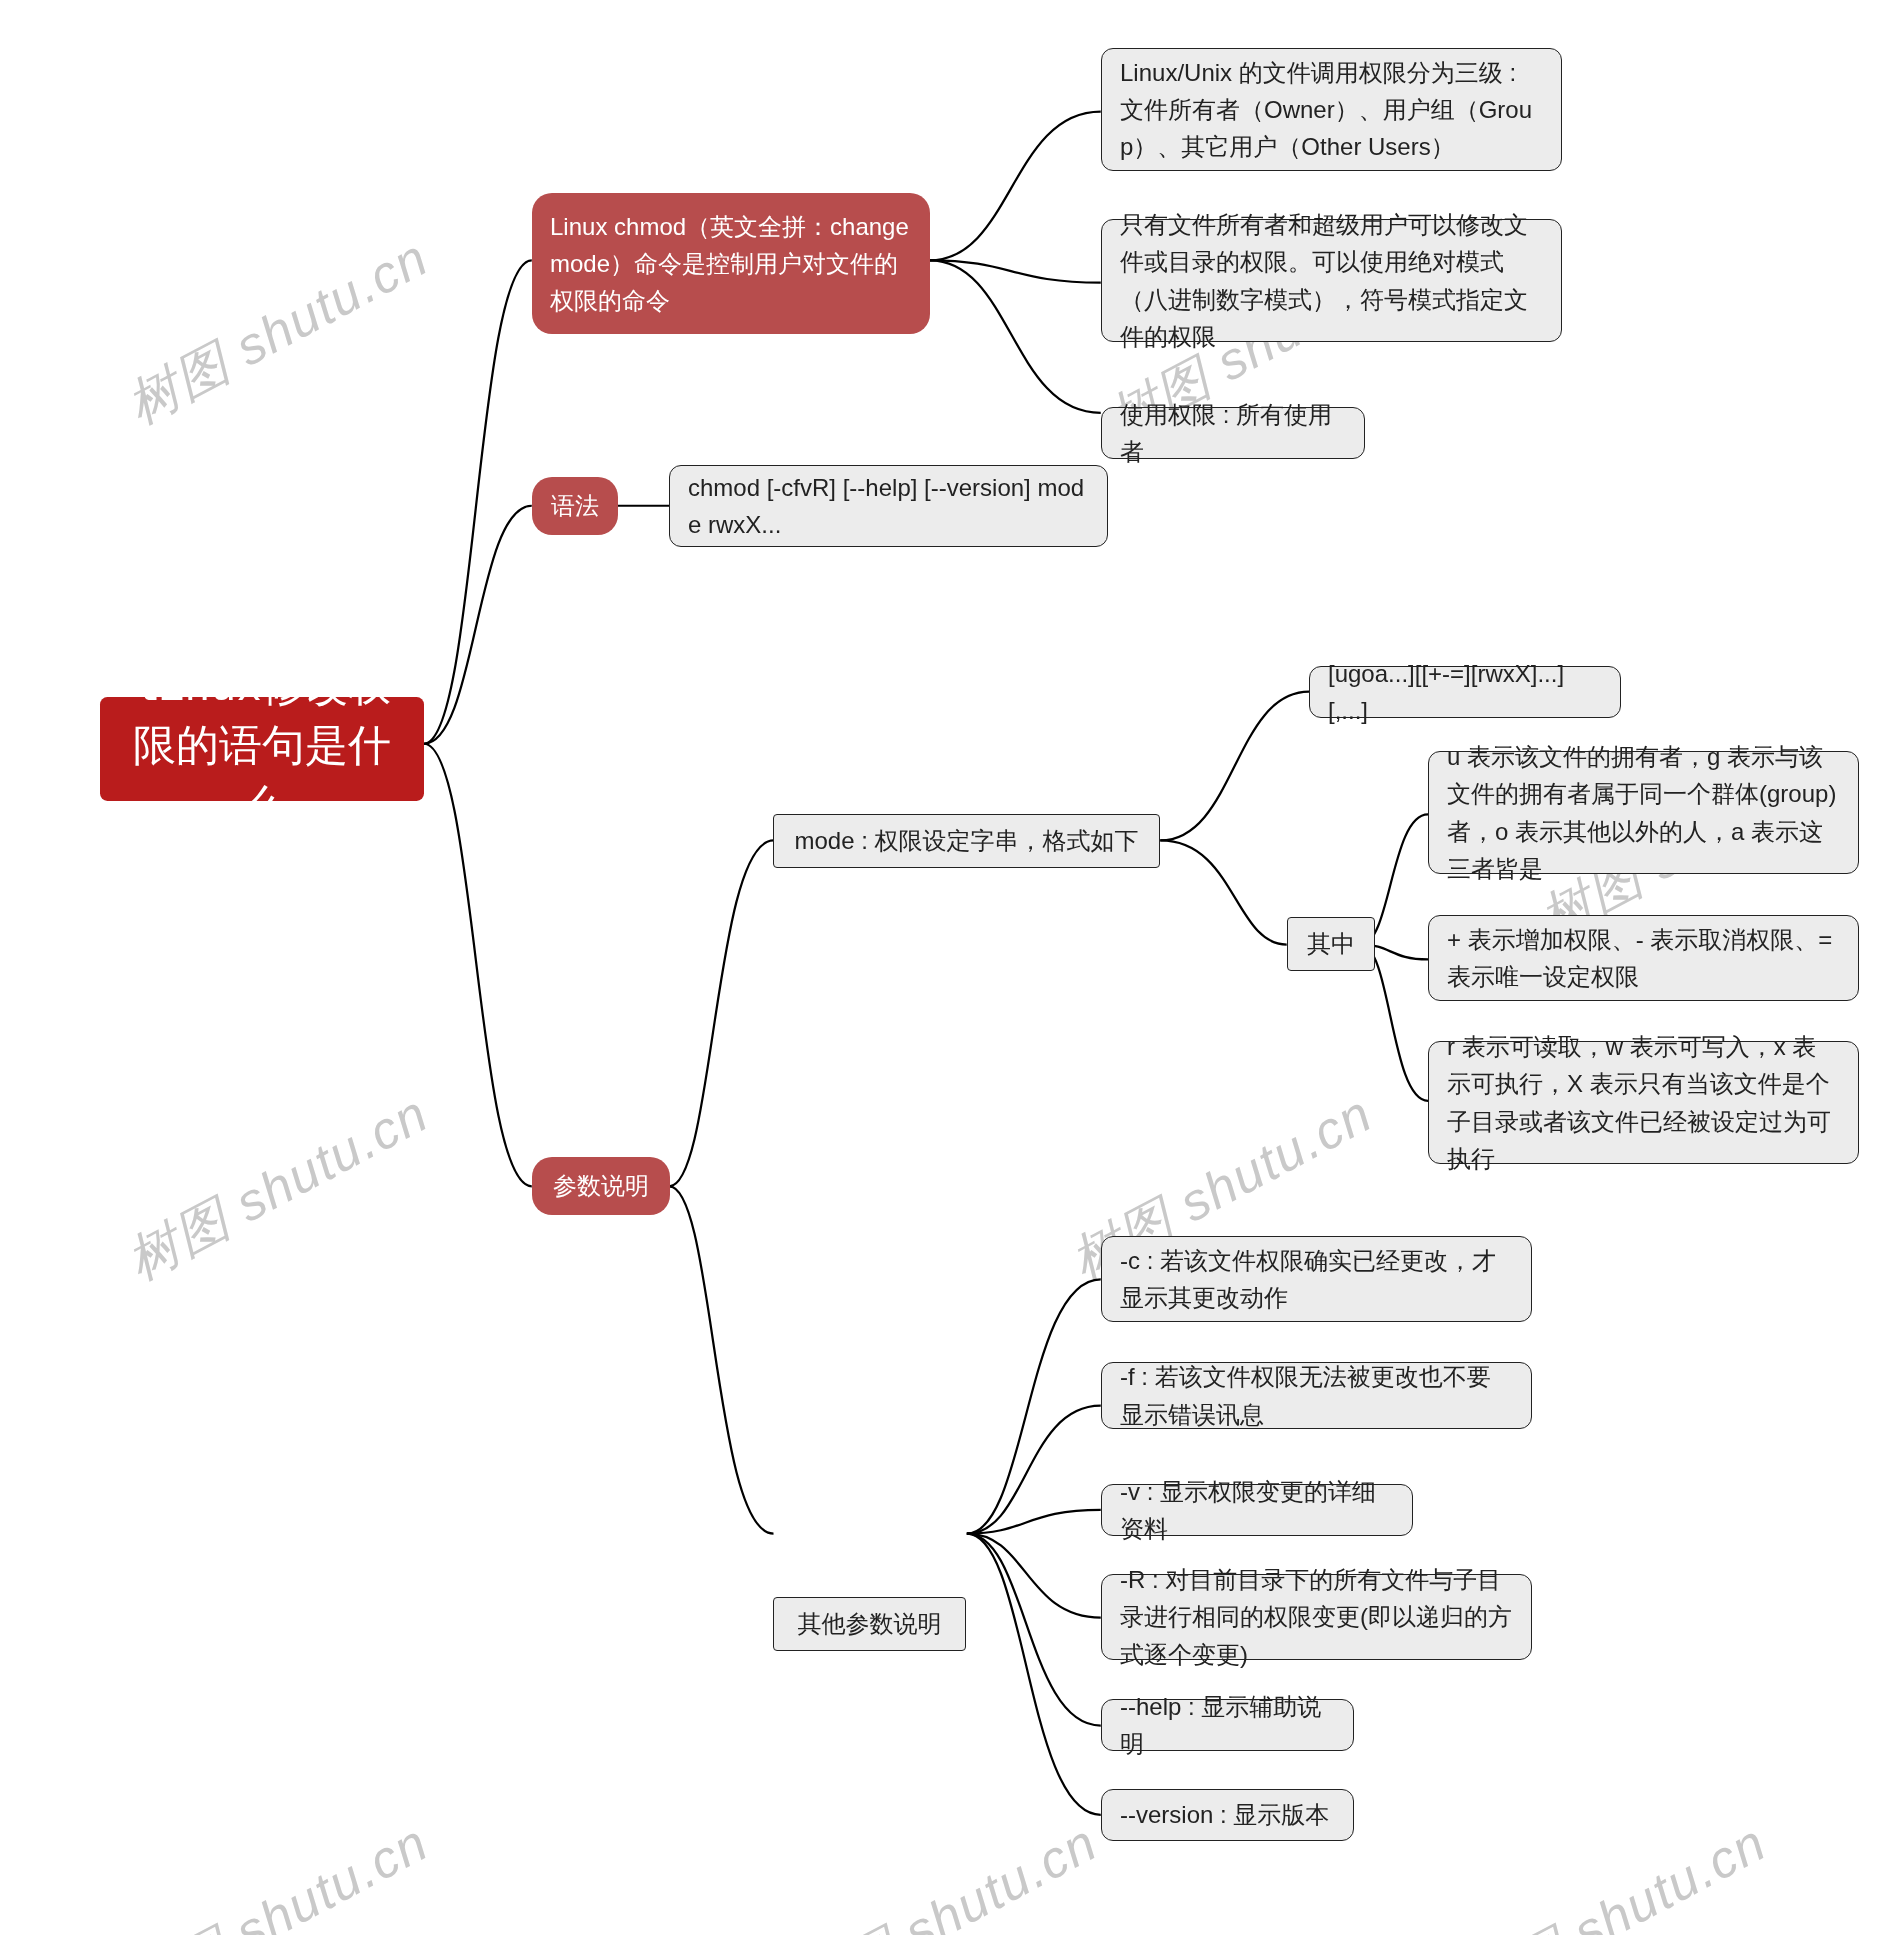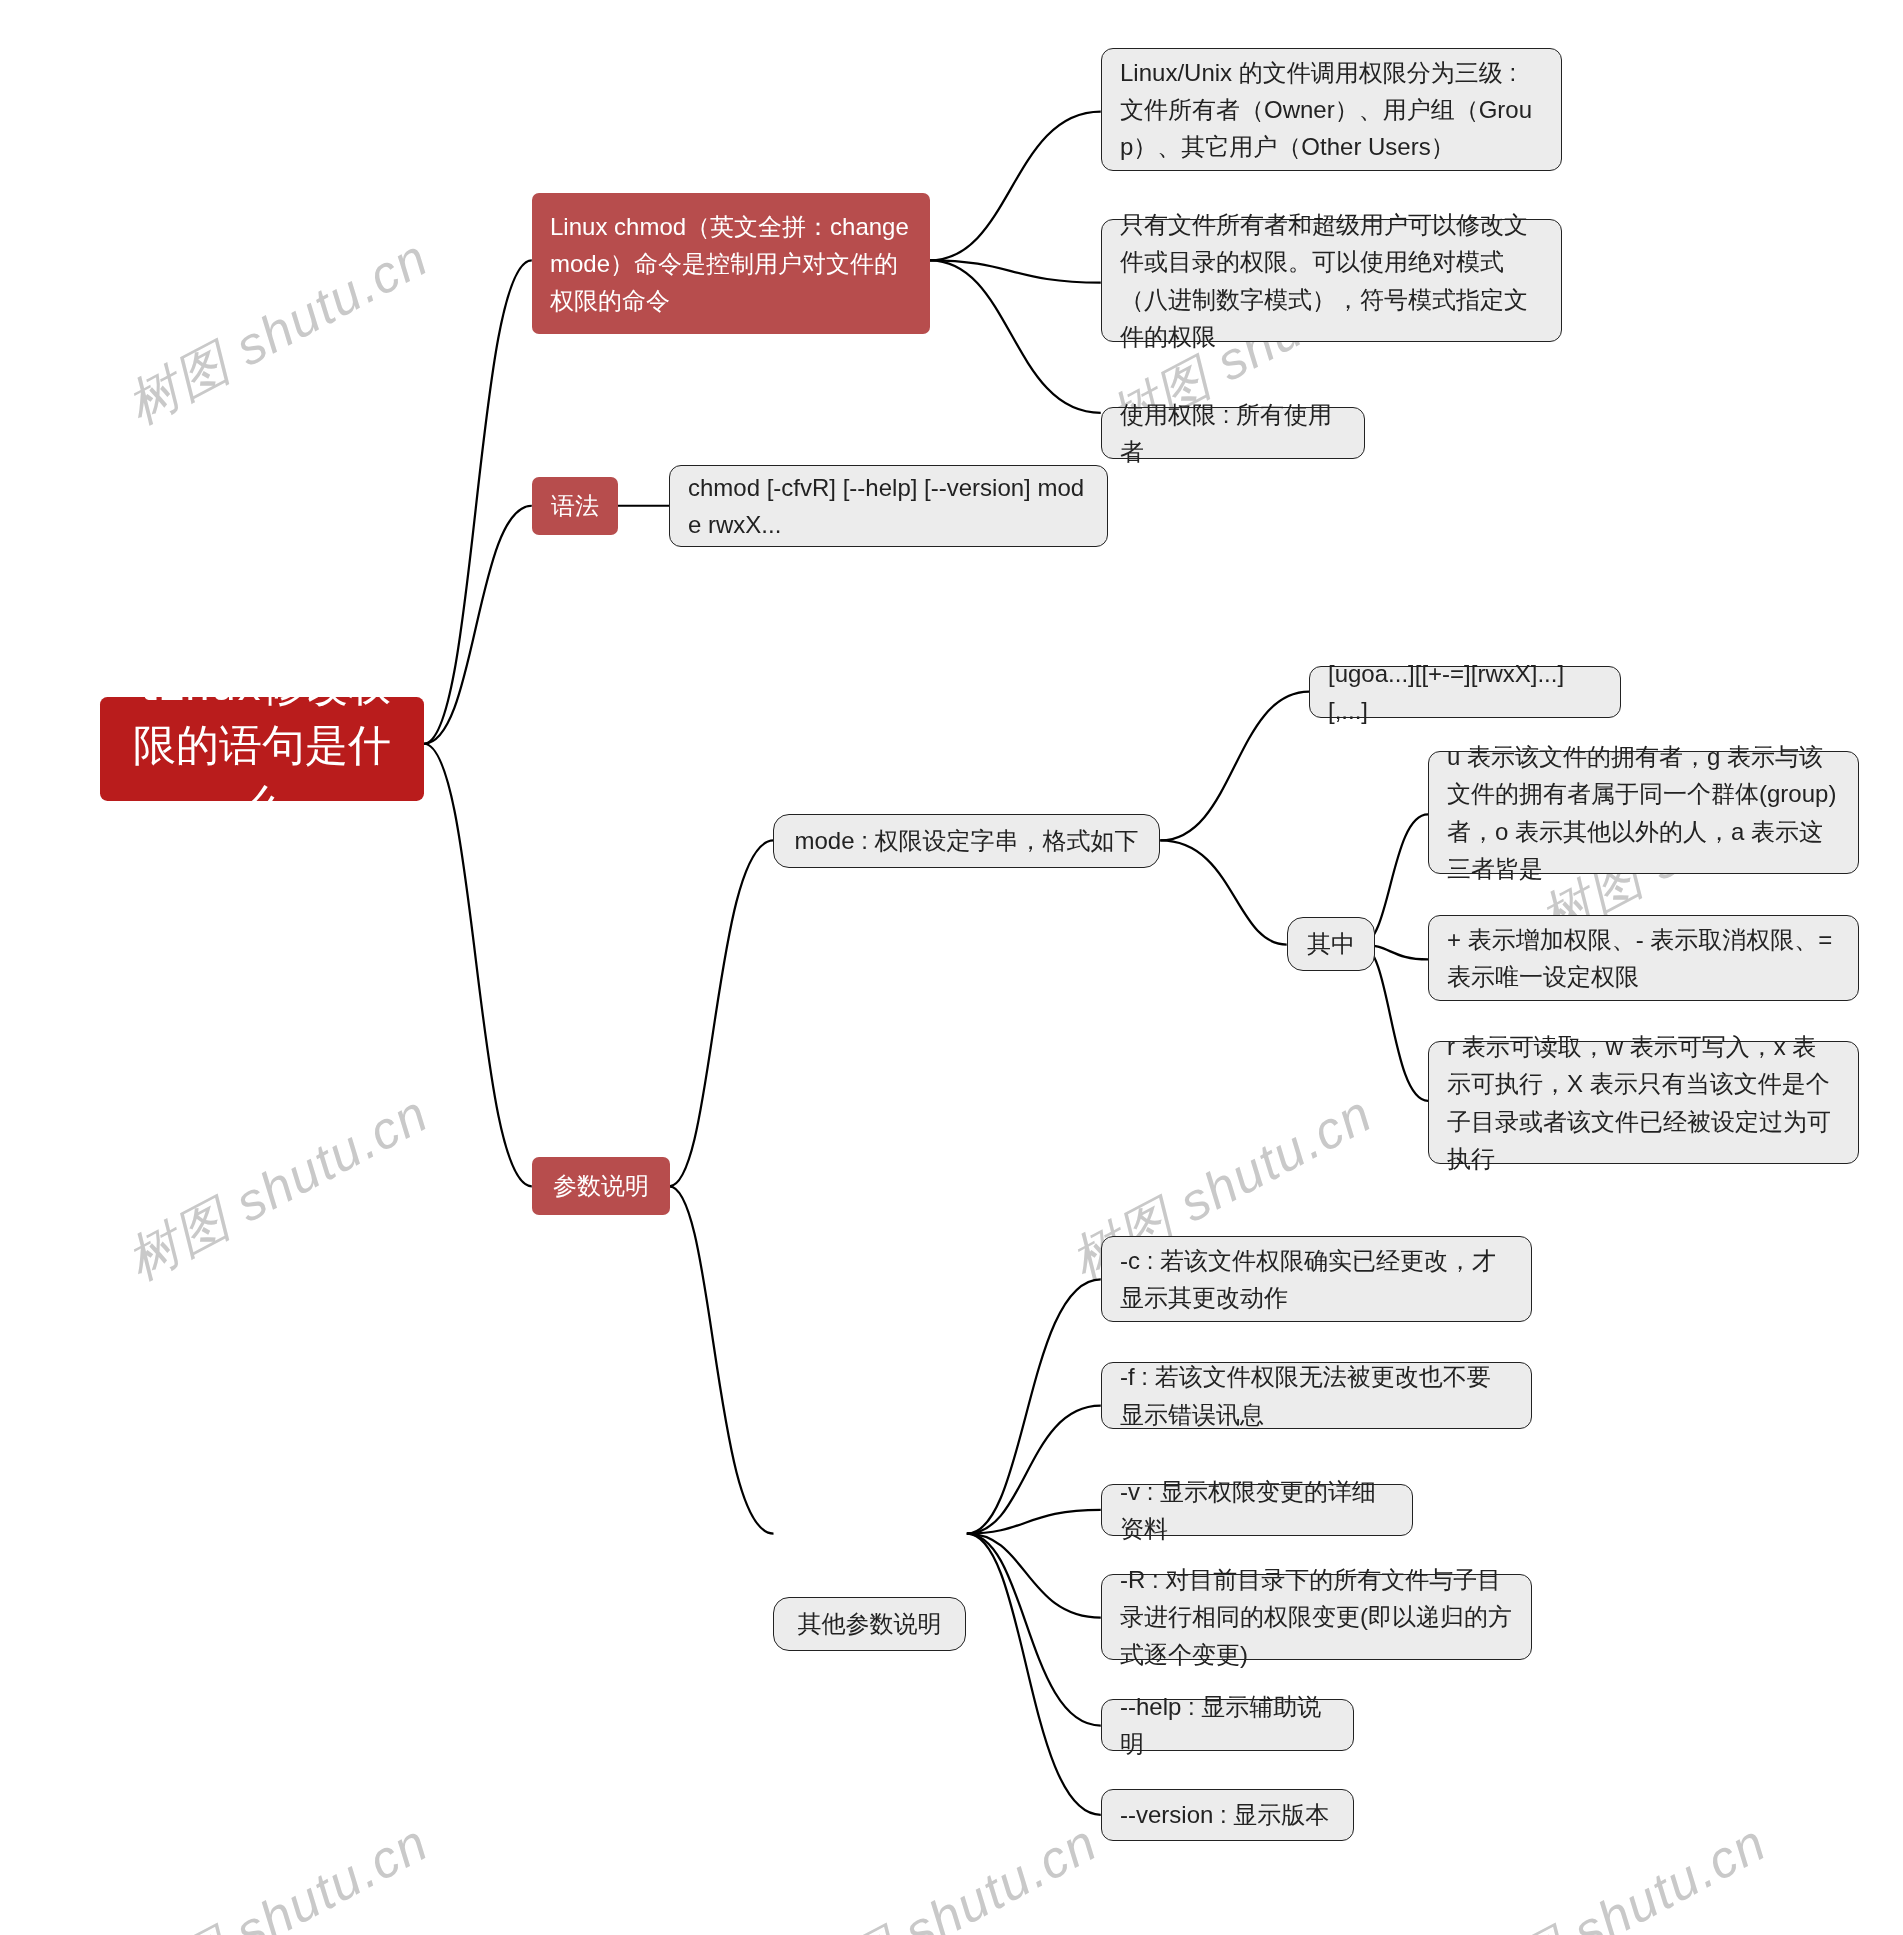--- a/index.html
+++ b/index.html
@@ -39,35 +39,35 @@
     color: #fff;
     font-size: 43px;
     text-align: center;
     border-radius: 7.4px;
     line-height: 1.4;
     font-family: Liberation Mono, monospace;
   }
   .branch {
     background: #b74d4d;
     color: #fff;
-    border-radius: 7px;
+    border-radius: 20px;
   }
   .leaf {
     background: #ececec;
     color: #222;
     border: 1.5px solid #222;
     border-radius: 12px;
     justify-content: flex-start;
     text-align: left;
   }
   .sub {
     background: #ececec;
     color: #222;
     border: 1.5px solid #222;
-    border-radius: 16px;
+    border-radius: 4px;
   }
   .watermark {
     position: absolute;
     color: #c9c9c9;
     font-size: 52px;
     letter-spacing: 1.5px;
     transform: rotate(-28deg);
     white-space: nowrap;
     user-select: none;
     pointer-events: none;

